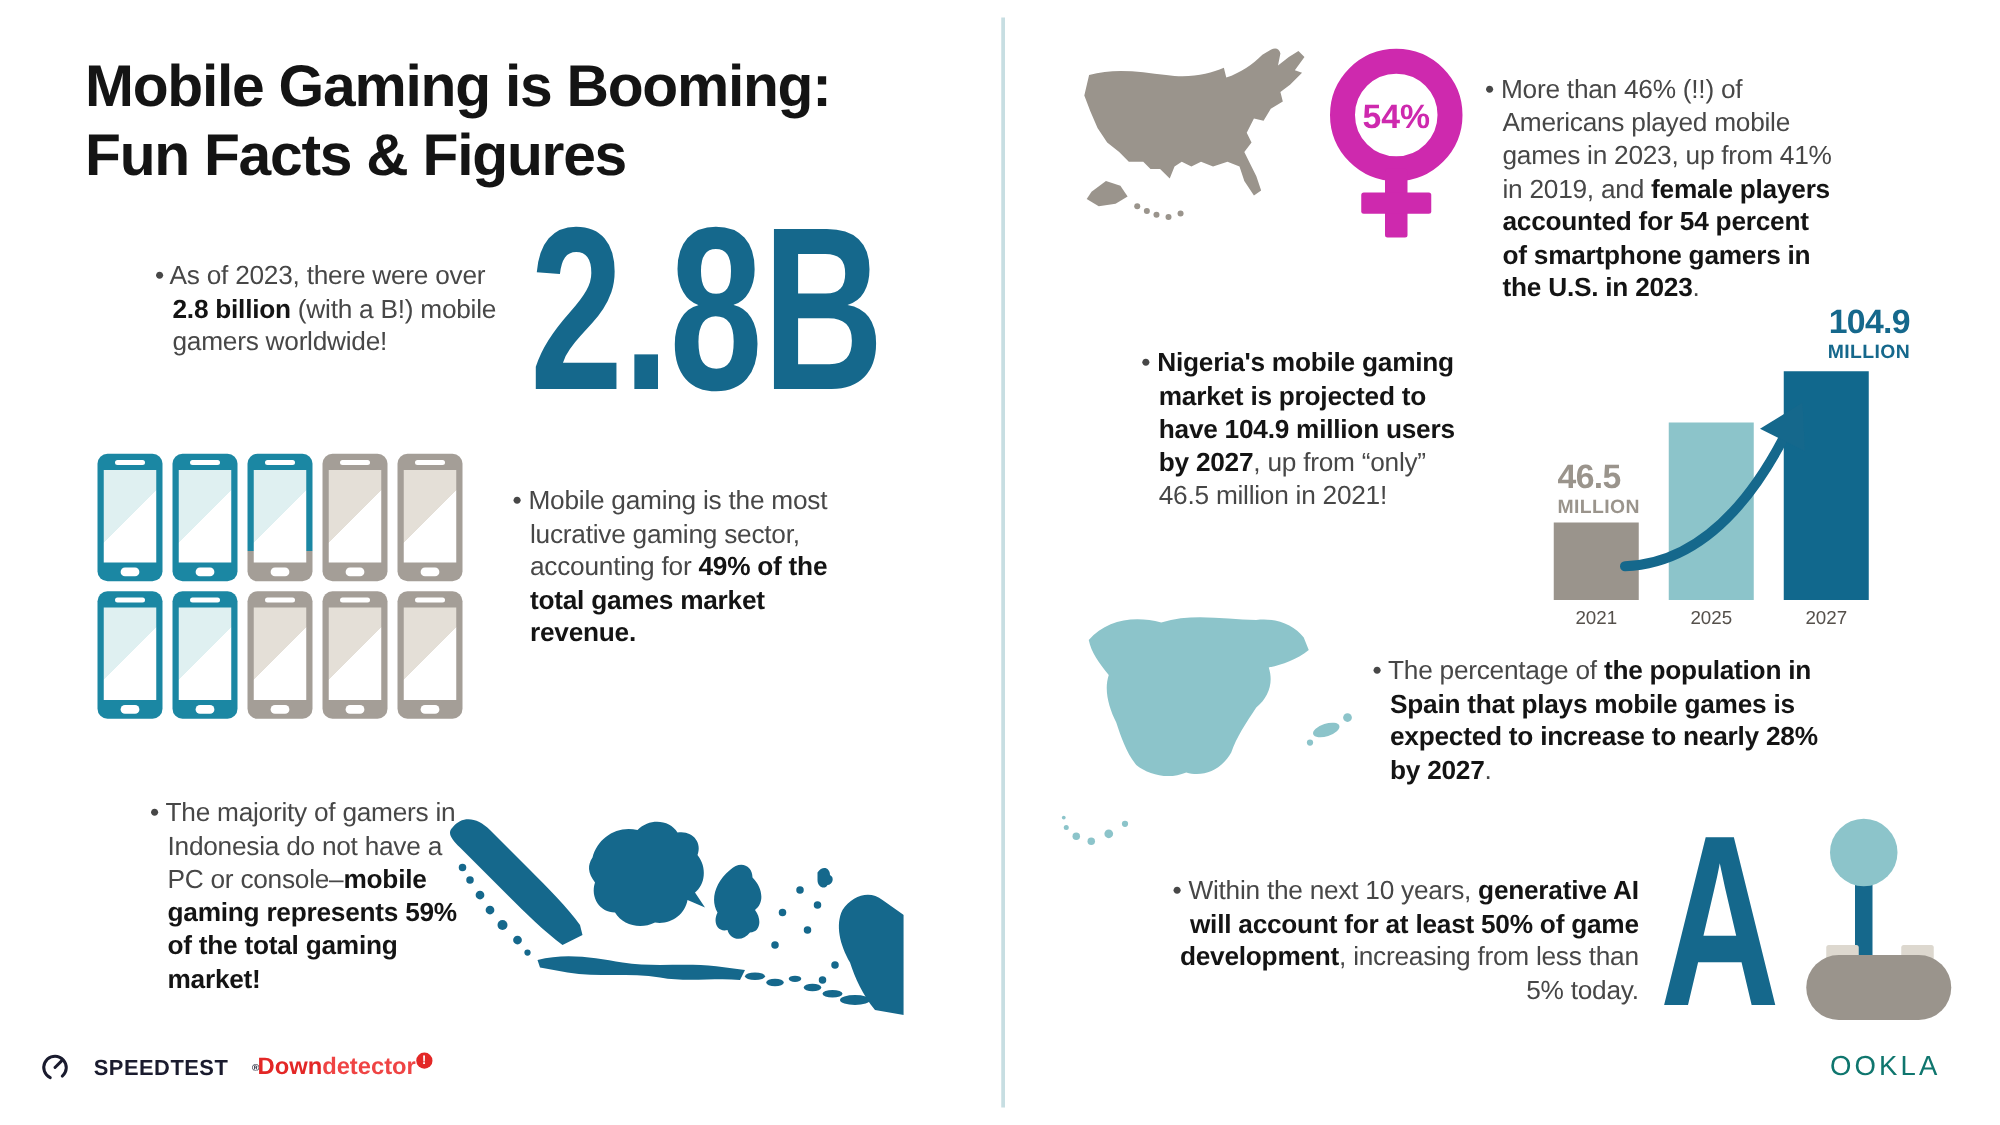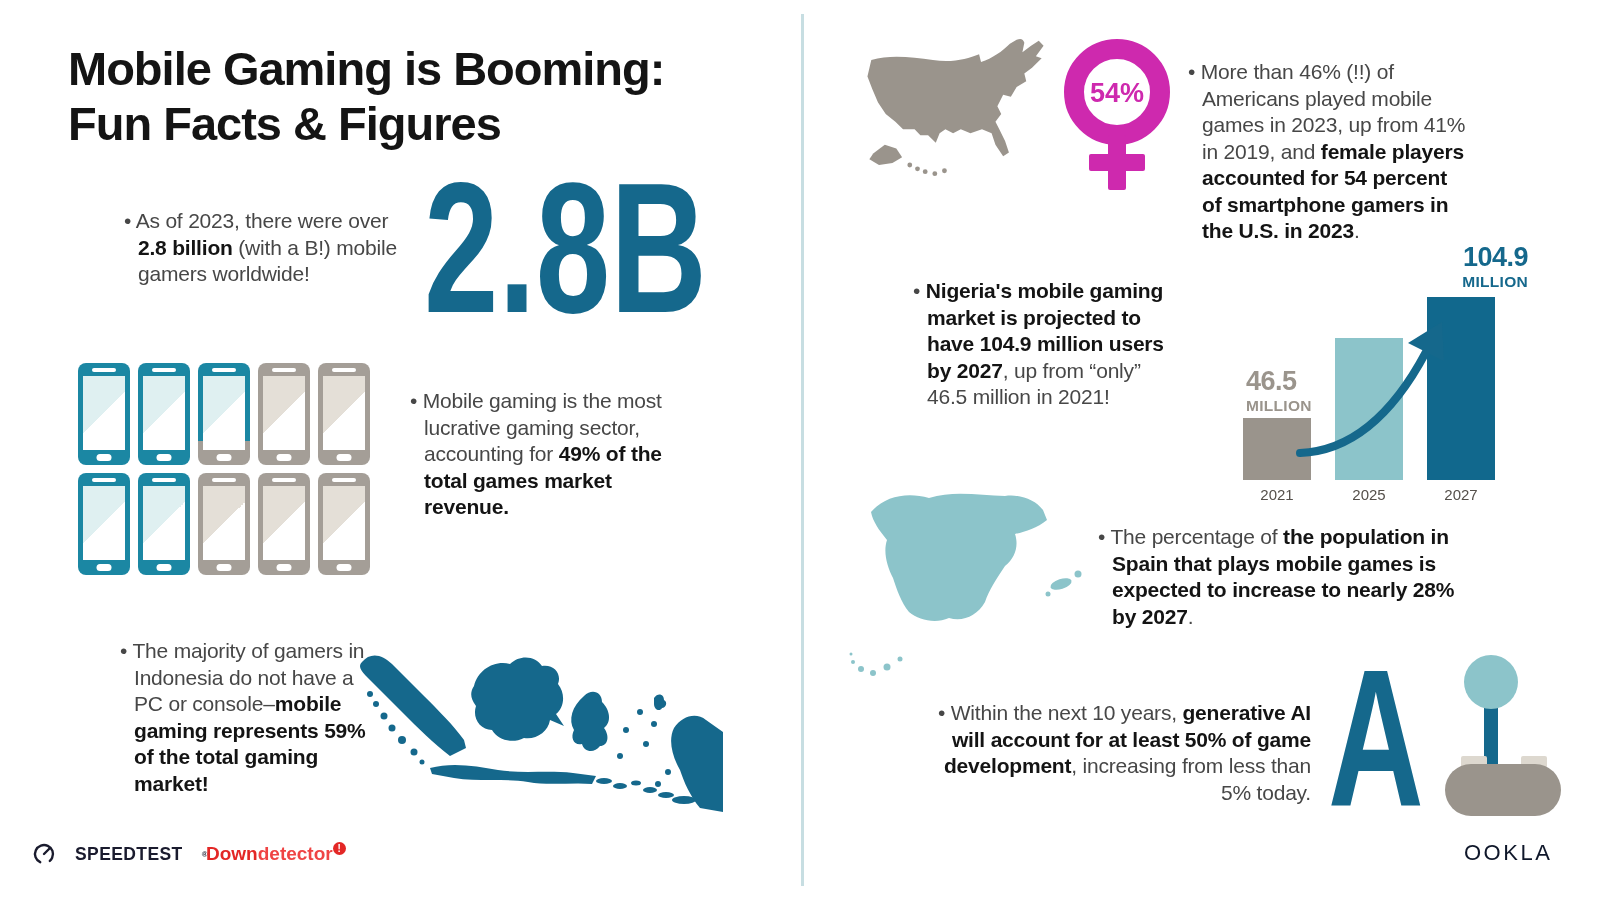--- a/index.html
+++ b/index.html
@@ -66,21 +66,21 @@
                color:var(--navy,#1A1B2E); font-size:17.5px; font-weight:700; letter-spacing:0.4px; }
   .speedtest svg { position:static; }
   .speedtest sup { font-size:8px; }
   .downdetector { position:absolute; left:158px; top:843px; font-size:19px; font-weight:700; }
   .downdetector .down { color:var(--red,#E32726);padding-left:48px; }
   .downdetector .detector { color:#ef4444; }
   .dd-badge { display:inline-block; width:13px; height:13px; border-radius:50%;
               background:var(--red,#E32726); color:#fff; font-size:10px; line-height:13px;
               text-align:center; font-weight:700; transform:translateY(-8px); }
   .ookla { position:absolute; left:1464px; top:840px; font-size:22px; font-weight:500;
-           letter-spacing:2.5px; color:#0f172a;text-align:center; }
+           letter-spacing:2.5px; color:#0f766e;text-align:center; }
 </style>
 </head>
 <body>
 
 <div class="canvas">
 
   <div class="divider"></div>
 
   <h1 class="title">
     <span>Mobile Gaming is Booming:</span><br>

